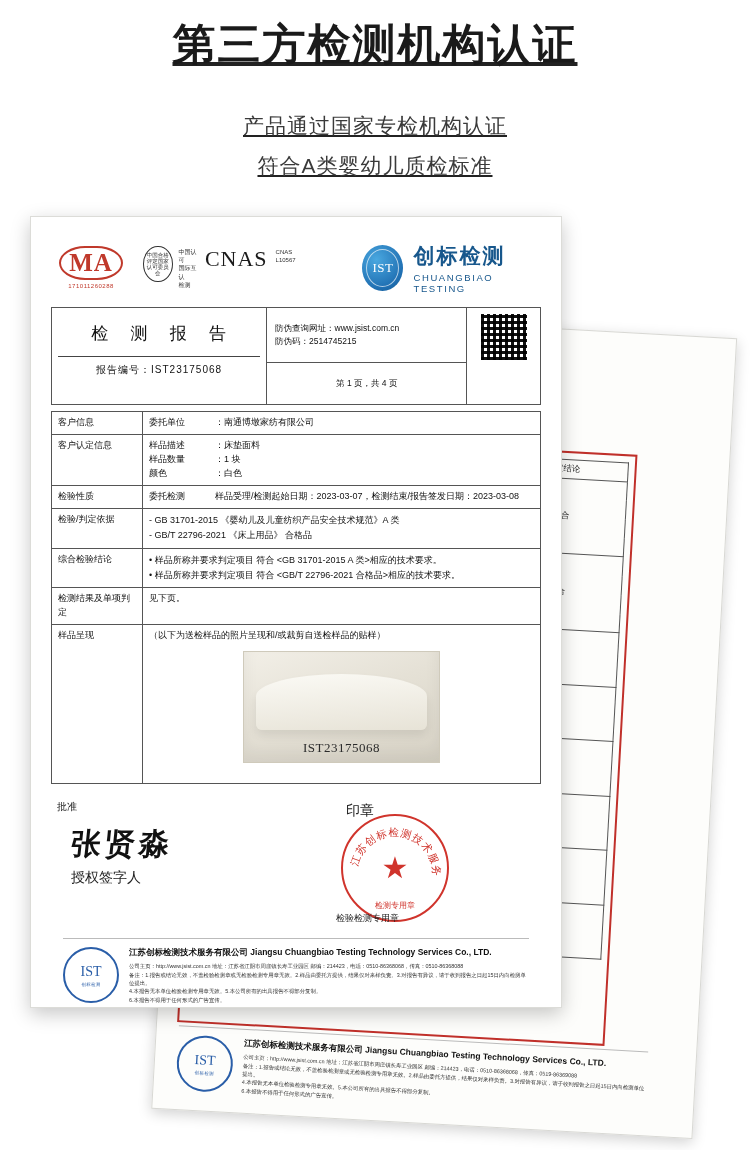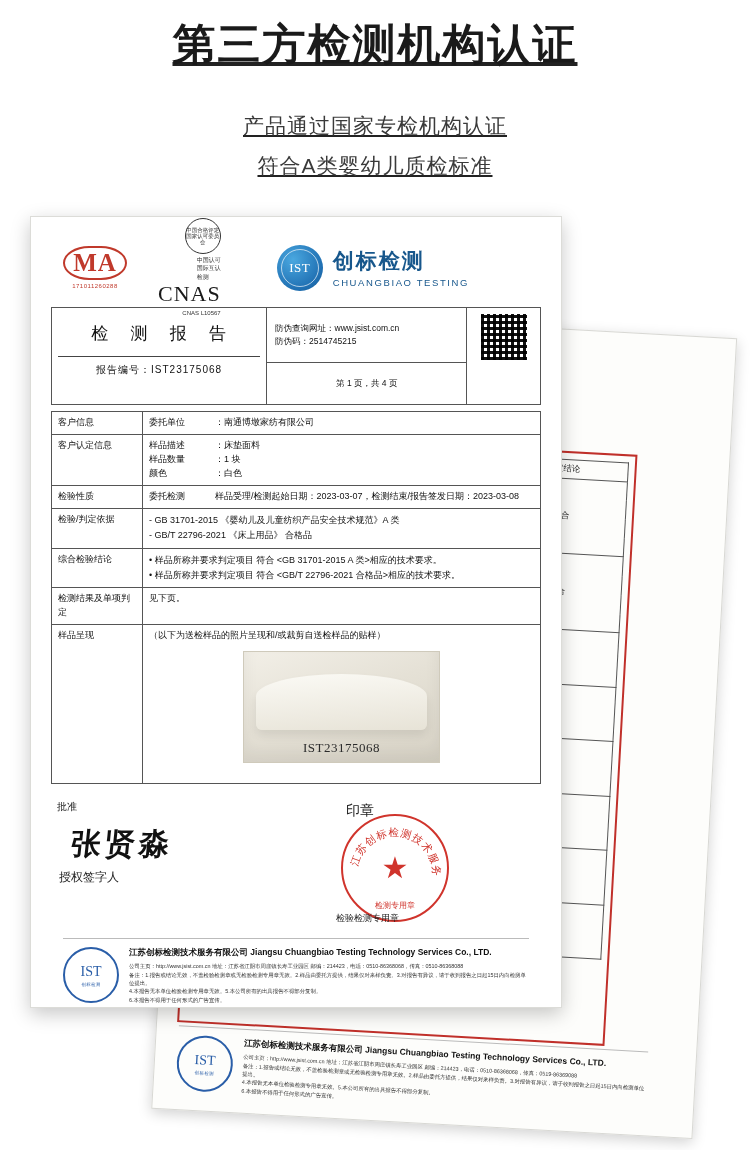--- a/index.html
+++ b/index.html
@@ -109,23 +109,22 @@
     line-height: 1.1;
   }
   .ma-num {
     font-size: 6px;
     color: #c0392b;
     margin-top: 3px;
     letter-spacing: 0.5px;
   }
   .cnas-logo {
     display: flex;
-    align-items: flex-end;
+    align-items: flex-start;
     margin-left: 18px;
-    flex-direction: column;
   }
   .cnas-seal {
     width: 36px;
     height: 36px;
     border-radius: 50%;
     border: 1.5px solid #333;
     display: flex;
     align-items: center;
     justify-content: center;
     font-size: 5.5px;
@@ -278,21 +277,21 @@
   .sig-label { font-size: 10px; }
   .sig-script {
     font-family: "Liberation Serif", serif;
     font-size: 30px;
     font-weight: bold;
     letter-spacing: 4px;
     margin: 10px 0 4px 14px;
     transform: skewX(-6deg);
     color: #111;
   }
-  .sig-sub { font-size: 12px; margin-left: 2px; }
+  .sig-sub { font-size: 14px; margin-left: 14px; }
   .seal-label {
     position: absolute;
     left: 295px;
     top: 2px;
     font-size: 14px;
     text-align: right;
   }
   .stamp {
     position: absolute;
     left: 290px;

